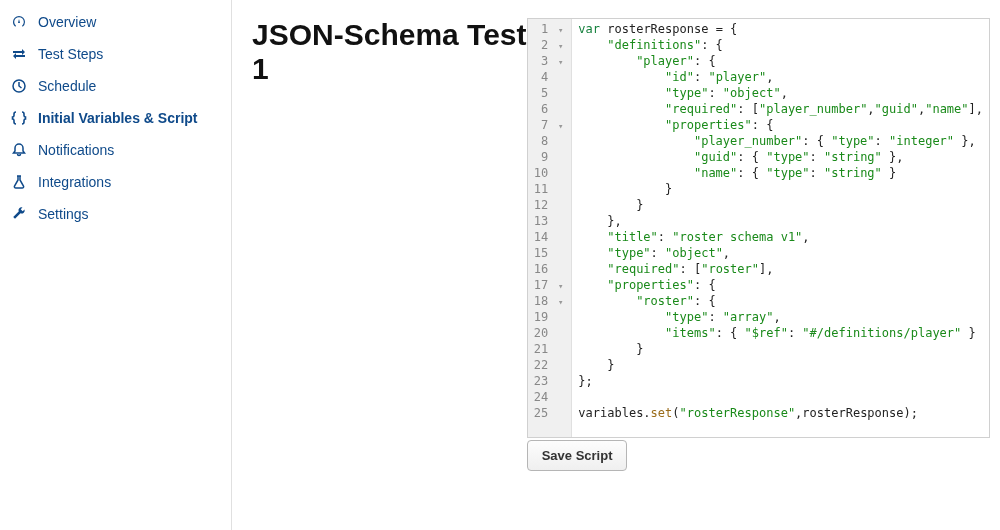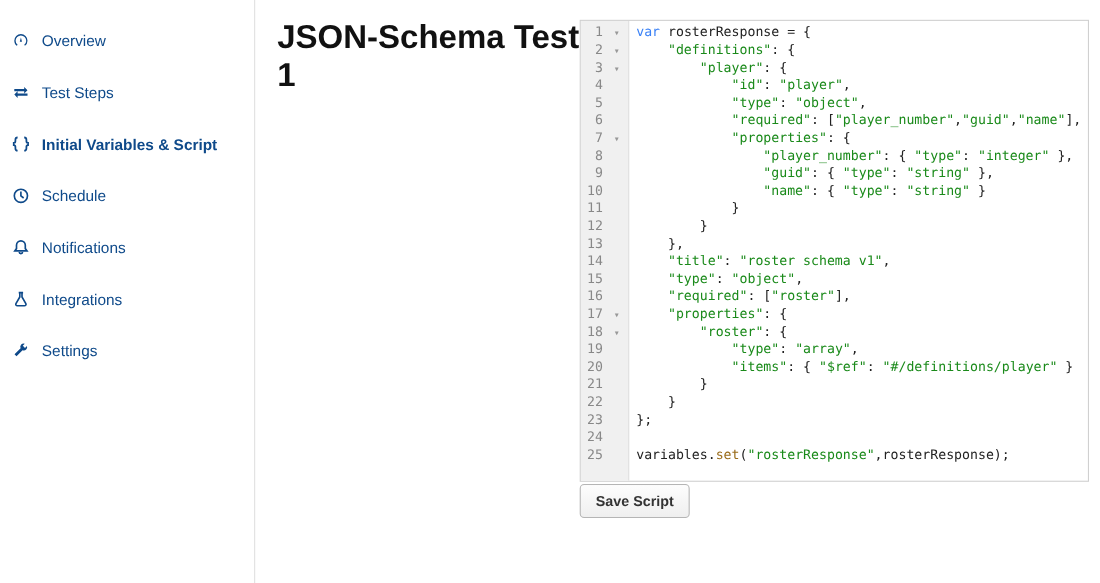--- a/index.html
+++ b/index.html
@@ -20,21 +20,20 @@
       padding-top: 6px;
     }
     .sidebar-item {
       display: flex;
       align-items: center;
       padding: 8px 12px 8px 10px;
       cursor: pointer;
       color: #0f4a8a;
       font-size: 14px;
       gap: 10px;
-      margin-top: 15px;
     }
     .sidebar-item.active { font-weight: 700; }
     .sidebar-item .icon {
       width: 18px;
       height: 16px;
       display: inline-flex;
       align-items: center;
       justify-content: center;
       color: #0f4a8a;
     }
@@ -91,21 +90,21 @@
     }
     .gutter .ln { height: 16px; white-space: nowrap; }
     .fold { color: #999; font-size: 9px; display:inline-block; width:8px; }
     .code {
       padding: 2px 6px;
       white-space: pre;
       flex: 1;
       color: #222;
     }
     .code .row { height: 16px; }
-    .kw { color: #3b82f6; }
+    .kw { color: #15803d; }
     .str { color: #1a8a1a; }
     .punc { color: #222; }
     .ident { color: #222; margin-top: 24px; }
     .meth { color: #9a6c1a; }
     .btn-row { margin-top: 2px; }
     .btn {
       border: 1px solid #b5b5b5;
       background: linear-gradient(#fdfdfd, #efefef);
       color: #333;
       font-size: 13px;
@@ -129,36 +128,36 @@
         <span>Overview</span>
       </div>
       <div class="sidebar-item">
         <span class="icon">
           <svg viewBox="0 0 16 16" fill="currentColor">
             <path d="M2 5h9V3l3 3-3 3V7H2V5zm12 6H5v2l-3-3 3-3v2h9v2z"></path>
           </svg>
         </span>
         <span>Test Steps</span>
       </div>
-      <div class="sidebar-item active">
-        <span class="icon">
-          <svg viewBox="0 0 16 16" fill="none" stroke="currentColor" stroke-width="1.6">
-            <path d="M5 2c-1.5 0-2 .8-2 2v1.5c0 1-.5 1.5-1.5 1.5v2C2.5 9 3 9.5 3 10.5V12c0 1.2.5 2 2 2M11 2c1.5 0 2 .8 2 2v1.5c0 1 .5 1.5 1.5 1.5v2c-1 0-1.5.5-1.5 1.5V12c0 1.2-.5 2-2 2"></path>
-          </svg>
-        </span>
-        <span>Initial Variables &amp; Script</span>
-      </div>
       <div class="sidebar-item">
         <span class="icon">
           <svg viewBox="0 0 16 16" fill="none" stroke="currentColor" stroke-width="1.5">
             <circle cx="8" cy="8" r="6"></circle>
             <path d="M8 4v4l2.5 2"></path>
           </svg>
         </span>
         <span>Schedule</span>
+      </div>
+      <div class="sidebar-item active">
+        <span class="icon">
+          <svg viewBox="0 0 16 16" fill="none" stroke="currentColor" stroke-width="1.6">
+            <path d="M5 2c-1.5 0-2 .8-2 2v1.5c0 1-.5 1.5-1.5 1.5v2C2.5 9 3 9.5 3 10.5V12c0 1.2.5 2 2 2M11 2c1.5 0 2 .8 2 2v1.5c0 1 .5 1.5 1.5 1.5v2c-1 0-1.5.5-1.5 1.5V12c0 1.2-.5 2-2 2"></path>
+          </svg>
+        </span>
+        <span>Initial Variables &amp; Script</span>
       </div>
       <div class="sidebar-item">
         <span class="icon">
           <svg viewBox="0 0 16 16" fill="none" stroke="currentColor" stroke-width="1.5">
             <path d="M8 2c-2.2 0-4 1.8-4 4v3l-1.5 2h11L12 9V6c0-2.2-1.8-4-4-4zM6.5 12a1.5 1.5 0 0 0 3 0"></path>
           </svg>
         </span>
         <span>Notifications</span>
       </div>
       <div class="sidebar-item">

